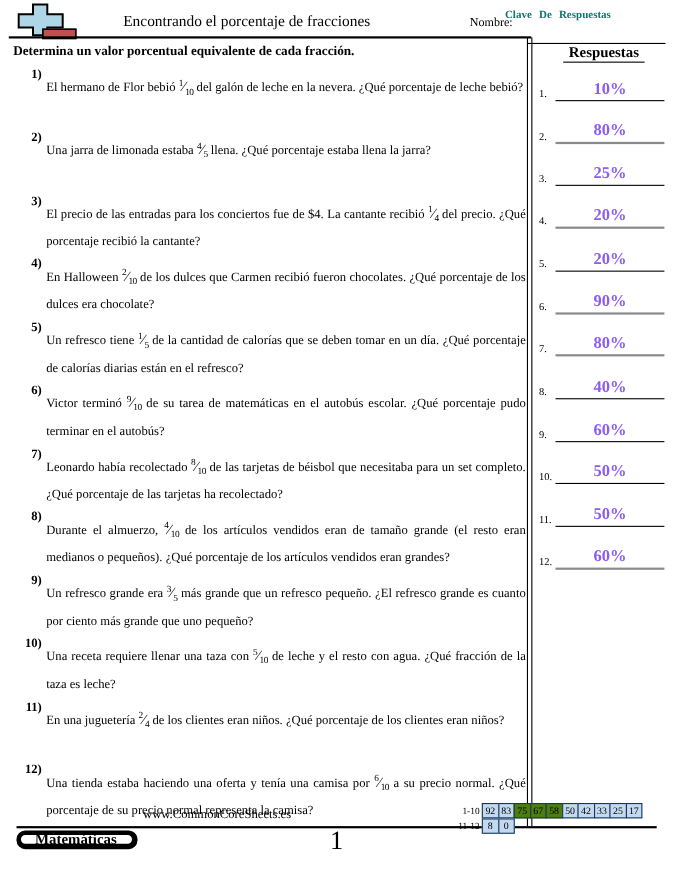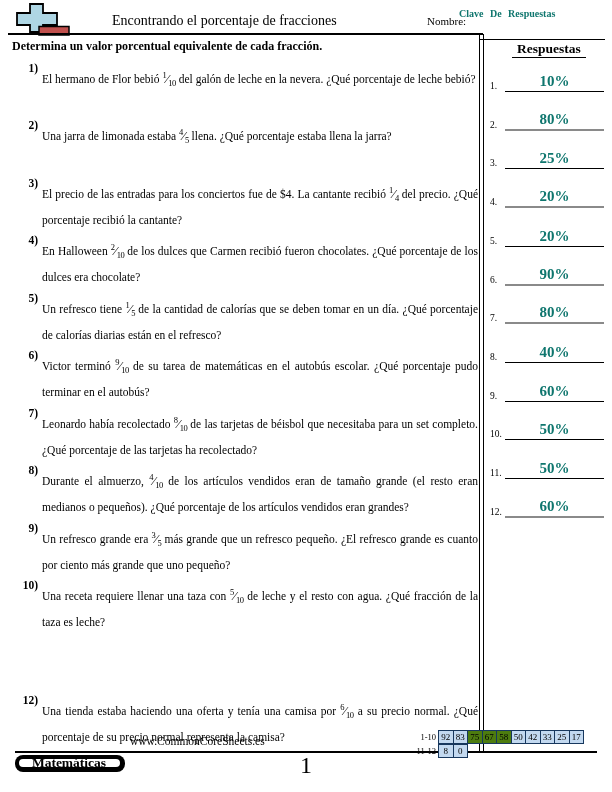--- a/index.html
+++ b/index.html
@@ -21,21 +21,21 @@
              border-left:1.5px solid #000;border-right:1.5px solid #000;}
 
   
   .answers-title{position:absolute;left:486px;right:0;top:39px;text-align:center;}
   .answers-title span{font-weight:bold;font-size:13.5px;border-bottom:1.5px solid #000;padding:0 5px 1px;}
   .ans-row{position:absolute;left:486px;width:122px;height:21px;}
   .ans-num{position:absolute;left:4px;bottom:1px;font-size:9.5px;}
   .ans-line{position:absolute;left:19px;right:4px;bottom:0;top:0;display:flex;
             align-items:flex-end;justify-content:center;border-bottom:1.2px solid #000;}
   .ans-line.gray{border-bottom:2.5px solid #8a8a8a;}
-  .ans-val{font-weight:bold;font-size:15px;color:#0f766e;line-height:1;padding-bottom:2px;}
+  .ans-val{font-weight:bold;font-size:15px;color:#8b5cf6;line-height:1;padding-bottom:2px;}
 
   
   .q{position:absolute;left:20px;width:458px;}
   .q-num{position:absolute;left:0;top:-2px;width:18px;text-align:right;
          font-weight:bold;font-size:11.5px;}
   .q-text{margin-left:22px;width:436px;font-size:11.5px;line-height:22px;text-align:justify;}
   .frac{white-space:nowrap;}
   .frac sup{font-size:8.5px;vertical-align:5px;letter-spacing:-0.5px;}
   .frac .fsl{font-size:13px;}
   .frac sub{font-size:8.5px;vertical-align:-3px;letter-spacing:-0.5px;}
@@ -183,20 +183,24 @@
     <div class="q-text"><span>Durante el almuerzo, </span><span class="frac"><sup>4</sup><span class="fsl">⁄</span><sub>10</sub></span><span> de los artículos vendidos eran de tamaño grande (el resto eran medianos o pequeños). ¿Qué porcentaje de los artículos vendidos eran grandes?</span></div>
   </div>
   <div class="q" style="top:524px">
     <span class="q-num">9)</span>
     <div class="q-text"><span>Un refresco grande era </span><span class="frac"><sup>3</sup><span class="fsl">⁄</span><sub>5</sub></span><span> más grande que un refresco pequeño. ¿El refresco grande es cuanto por ciento más grande que uno pequeño?</span></div>
   </div>
   <div class="q" style="top:581px">
     <span class="q-num">10)</span>
     <div class="q-text"><span>Una receta requiere llenar una taza con </span><span class="frac"><sup>5</sup><span class="fsl">⁄</span><sub>10</sub></span><span> de leche y el resto con agua. ¿Qué fracción de la taza es leche?</span></div>
   </div>
+  <div class="q" style="top:639px">
+    <span class="q-num">11)</span>
+    <div class="q-text"><span>En una juguetería </span><span class="frac"><sup>2</sup><span class="fsl">⁄</span><sub>4</sub></span><span> de los clientes eran niños. ¿Qué porcentaje de los clientes eran niños?</span></div>
+  </div>
   <div class="q" style="top:696px">
     <span class="q-num">12)</span>
     <div class="q-text"><span>Una tienda estaba haciendo una oferta y tenía una camisa por </span><span class="frac"><sup>6</sup><span class="fsl">⁄</span><sub>10</sub></span><span> a su precio normal. ¿Qué porcentaje de su precio normal representa la camisa?</span></div>
   </div>
 
   <div class="footer-rule"></div>
   <div class="brand-badge">
     <div class="brand-pill">Matemáticas</div>
   </div>
   <div class="site-url">www.CommonCoreSheets.es</div>

